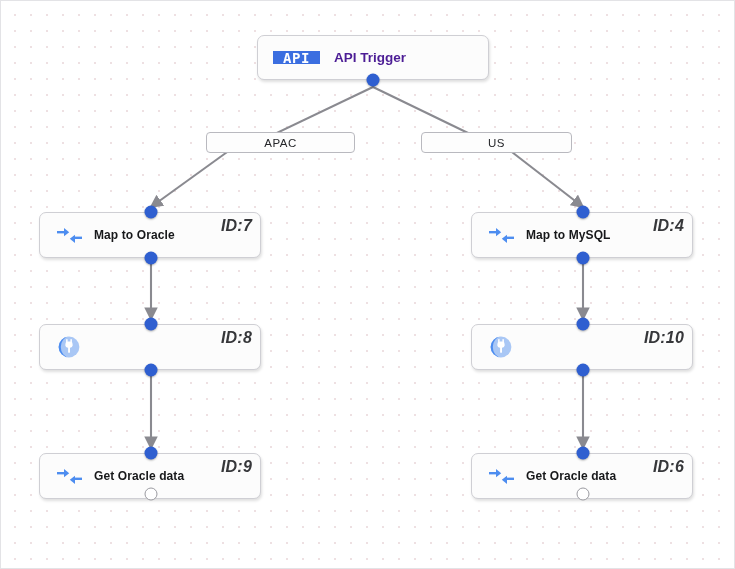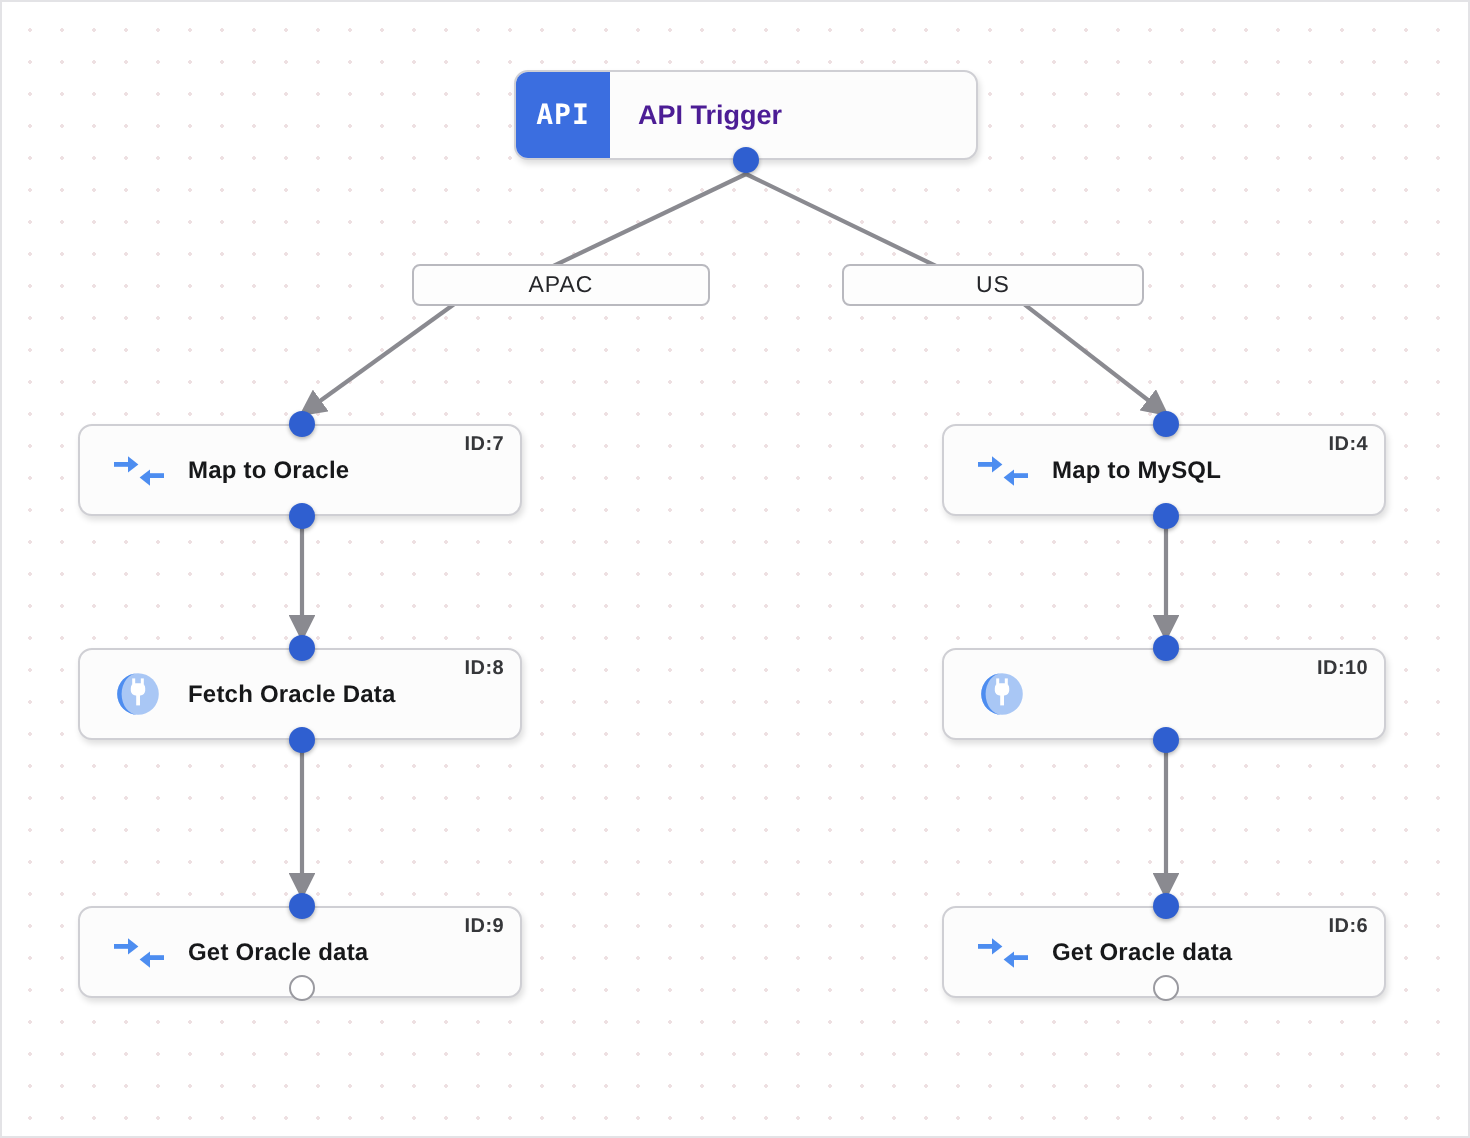--- a/index.html
+++ b/index.html
@@ -30,25 +30,25 @@
     border-radius:7px;
     box-shadow:1px 2px 3px rgba(0,0,0,.13);
     display:flex;align-items:center;
   }
   .node-title{
     font-size:12px;color:#17181a;font-weight:bold;
     letter-spacing:.1px;white-space:nowrap;
   }
   .node-id{
     position:absolute;top:4px;right:8px;
-    font-size:10px;color:#36373a;font-weight:bold;letter-spacing:.2px;
-  }
-
-  
-  #trigger{left:256px;top:34px;width:232px;height:45px;padding:0;overflow:hidden;}
+    font-size:16px;color:#36373a;font-weight:bold;letter-spacing:.2px;font-style:italic;
+  }
+
+  
+  #trigger{left:256px;top:34px;width:232px;height:45px;padding:15px;overflow:hidden;}
   .api-badge{
     width:47px;height:100%;
     background:#3b6ee0;
     display:flex;align-items:center;justify-content:center;
     flex:0 0 auto;
   }
   .api-badge span{
     color:#fff;font-family:"DejaVu Sans Mono","Liberation Mono",monospace;
     font-size:14px;font-weight:bold;letter-spacing:.5px;
   }
@@ -145,21 +145,20 @@
     <div class="icon">
       <svg width="24" height="24" viewBox="0 0 24 24" xmlns="http://www.w3.org/2000/svg">
         <circle cx="12" cy="12" r="10.4" fill="#a9c7f5"></circle>
         <path d="M12 1.6 A10.4 10.4 0 0 0 12 22.4 A8.2 10.4 0 0 1 12 1.6 z" fill="#4d8df0"></path>
         <rect x="8.4" y="6.6" width="7.2" height="6.1" rx="2.4" fill="#ffffff"></rect>
         <rect x="11.1" y="11.4" width="1.9" height="6.3" fill="#ffffff"></rect>
         <rect x="9.1" y="4.2" width="1.5" height="3.2" fill="#ffffff"></rect>
         <rect x="13.4" y="4.2" width="1.5" height="3.2" fill="#ffffff"></rect>
       </svg>
     </div>
-    <div class="node-title">Fetch Oracle Data</div>
     <div class="node-id">ID:8</div>
   </div>
   <div class="port filled" style="left:150px;top:323px;"></div>
   <div class="port filled" style="left:150px;top:369px;"></div>
 
   <div class="node step" style="left:38px;top:452px;">
     <div class="icon">
       <svg width="27" height="20" viewBox="0 0 27 20" xmlns="http://www.w3.org/2000/svg">
         <g fill="#4d8df0">
           <path d="M1,6 h9 v2.4 h-9 z"></path>

